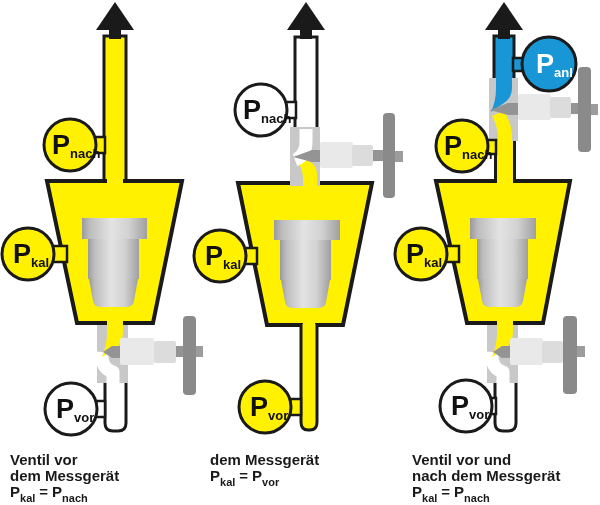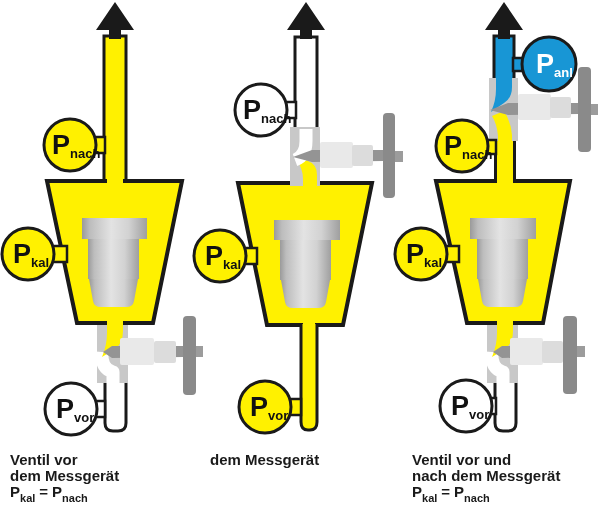--- a/index.html
+++ b/index.html
@@ -216,20 +216,21 @@
   </svg>
 
   <div class="caption" id="cap1">
     <div>Ventil vor</div>
     <div>dem Messgerät</div>
     <div class="formula"><span>P</span><sub>kal</sub><span class="eq">=</span><span>P</span><sub>nach</sub></div>
   </div>
 
   <div class="caption" id="cap2">
     <div>dem Messgerät</div>
+    <div class="formula"><span>P</span><sub>kal</sub><span class="eq">=</span><span>P</span><sub>vor</sub></div>
   </div>
 
   <div class="caption" id="cap3">
     <div>Ventil vor und</div>
     <div>nach dem Messgerät</div>
     <div class="formula"><span>P</span><sub>kal</sub><span class="eq">=</span><span>P</span><sub>nach</sub></div>
   </div>
 
 </div>
 

